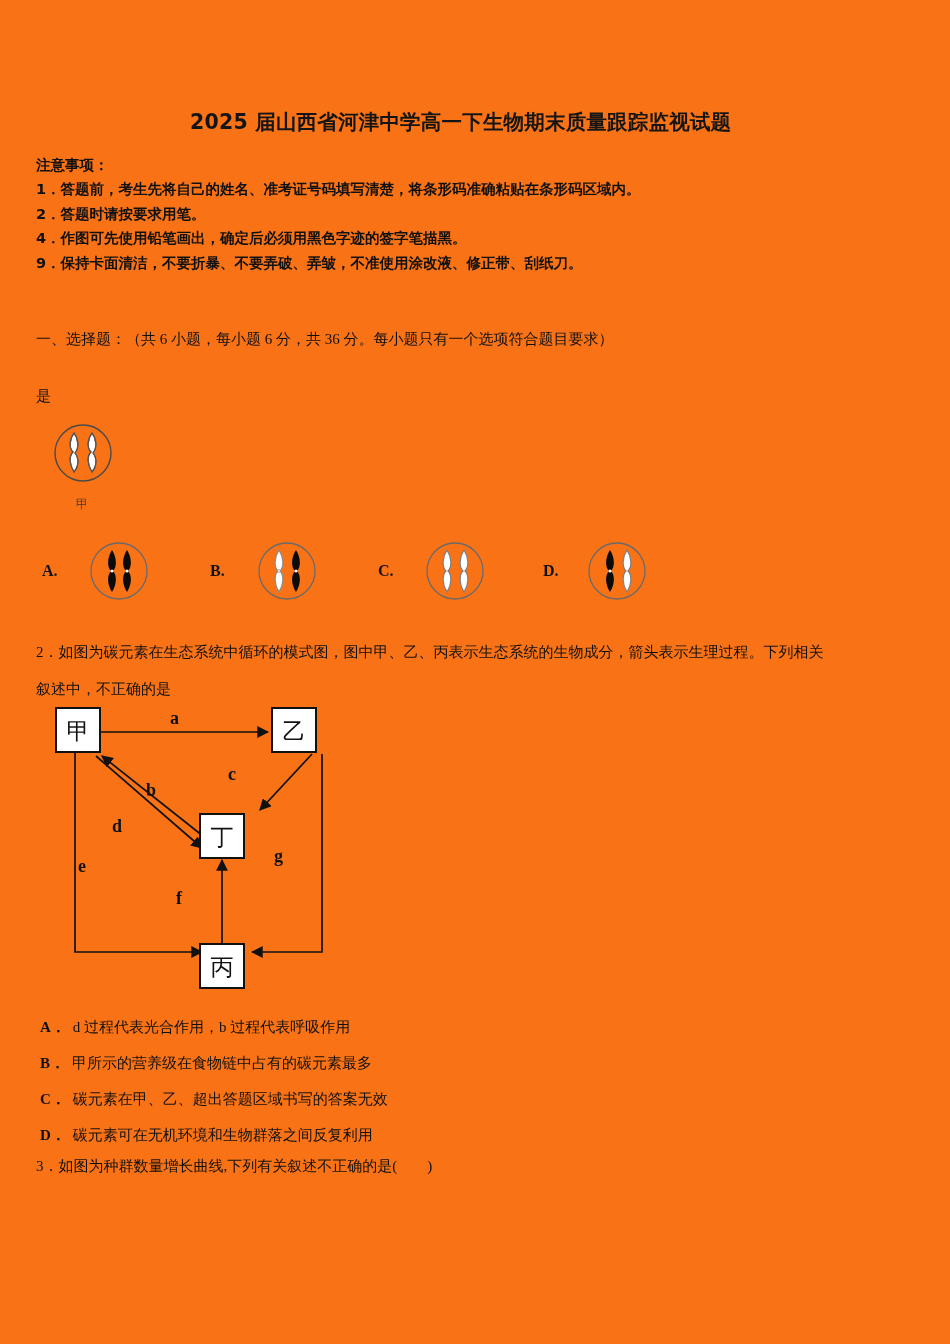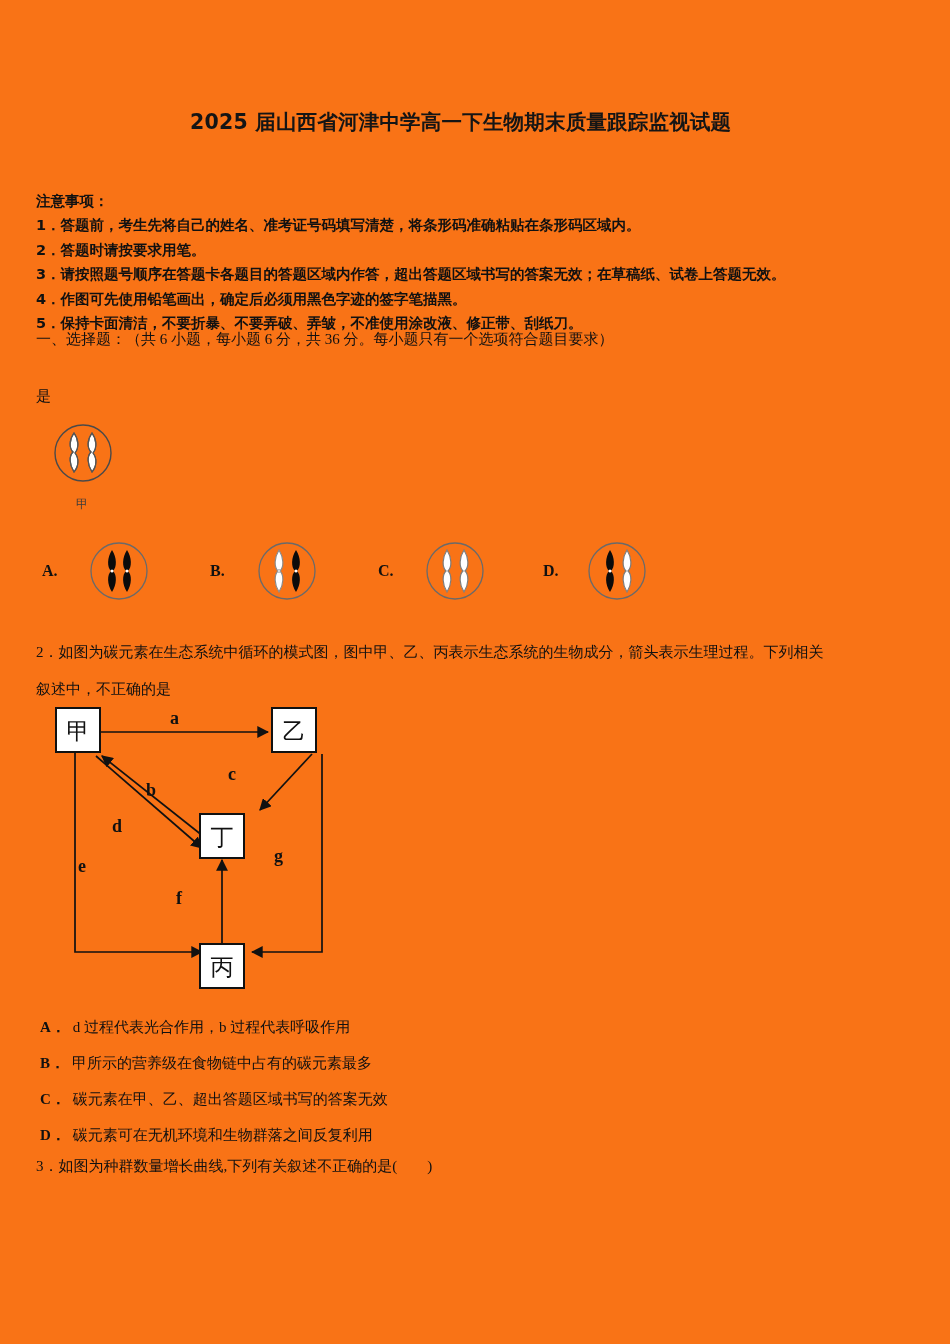--- a/index.html
+++ b/index.html
@@ -34,21 +34,20 @@
     color: #151515;
     white-space: nowrap;
   }
 
   
   .notice-wrap {
     position: absolute;
     left: 36px;
     top: 153px;
     width: 890px;
-    margin-top: 36px;
   }
   .notice-heading {
     font-family: "DejaVu Sans", "Liberation Sans", sans-serif;
     font-weight: bold;
     font-size: 14.5px;
     line-height: 24px;
     color: #111;
   }
   .notice-line {
     font-family: "DejaVu Sans", "Liberation Sans", sans-serif;
@@ -158,23 +157,22 @@
 <body>
 
 <div class="page">
 
   <div class="doc-title">2025 届山西省河津中学高一下生物期末质量跟踪监视试题</div>
 
   <div class="notice-wrap">
     <div class="notice-heading">注意事项：</div>
     <div class="notice-line">1．答题前，考生先将自己的姓名、准考证号码填写清楚，将条形码准确粘贴在条形码区域内。</div>
     <div class="notice-line">2．答题时请按要求用笔。</div>
-    <div class="notice-line">3．请按照题号顺序在答题卡各题目的答题区域内作答，超出答题区域书写的答案无效；在草稿纸、试卷上答题无效。</div>
     <div class="notice-line">4．作图可先使用铅笔画出，确定后必须用黑色字迹的签字笔描黑。</div>
-    <div class="notice-line">5．保持卡面清洁，不要折暴、不要弄破、弄皱，不准使用涂改液、修正带、刮纸刀。</div>
+    <div class="notice-line">9．保持卡面清洁，不要折暴、不要弄破、弄皱，不准使用涂改液、修正带、刮纸刀。</div>
   </div>
 
   <div class="section-head">一、选择题：（共 6 小题，每小题 6 分，共 36 分。每小题只有一个选项符合题目要求）</div>
 
   <div class="q1-text2">是</div>
 
   <svg class="cell-fig" style="left:48px; top:420px;" width="80" height="72" viewBox="0 0 80 72">
     <circle cx="35" cy="33" r="28" fill="none" stroke="#4a4a4a" stroke-width="1.4"></circle>
     <g>
       <path d="M26 13 C21 20 21 28 25 32 C21 36 21 44 26 52 C31 46 31 38 27 33 C31 28 31 20 26 13 Z" fill="#ffffff" stroke="#555" stroke-width="1.2"></path>

